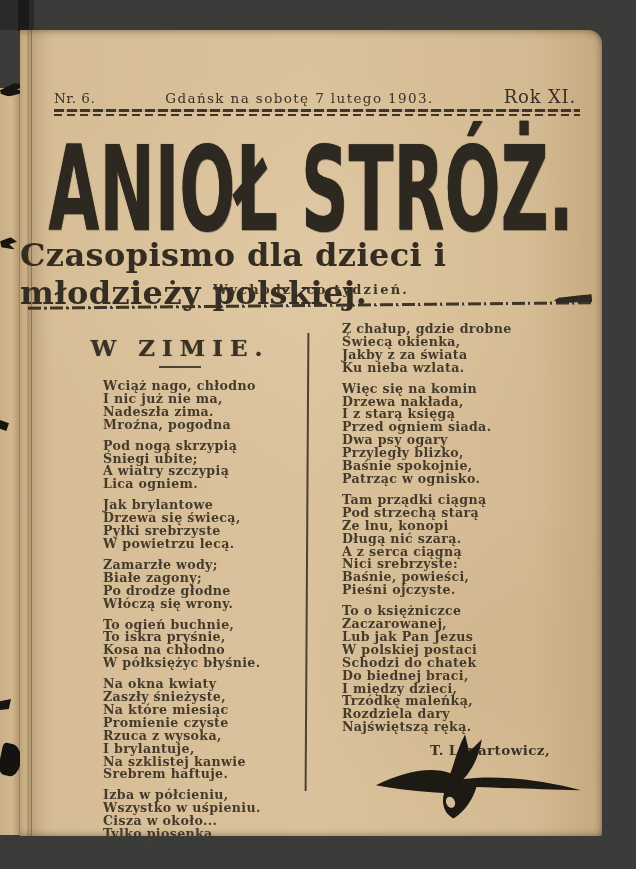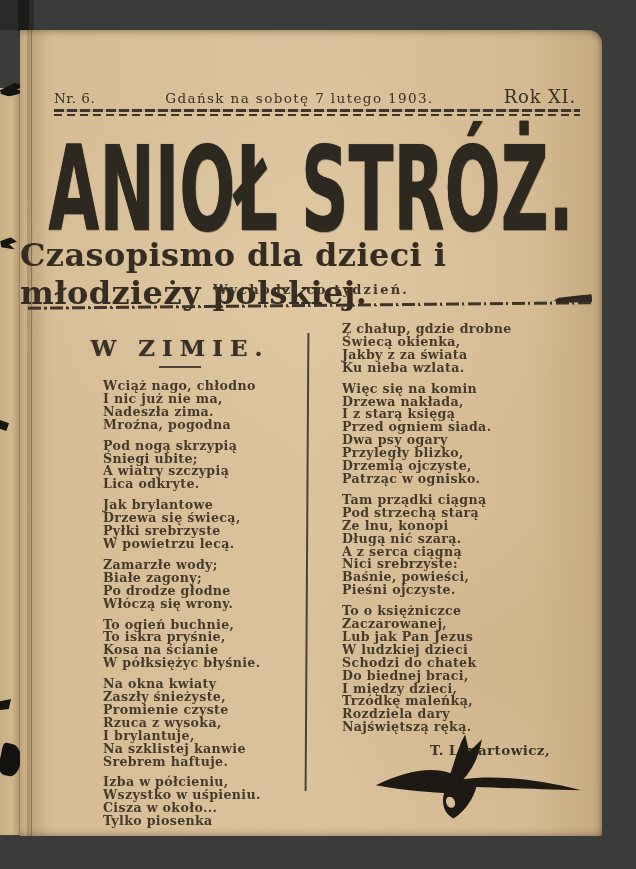--- a/index.html
+++ b/index.html
@@ -135,43 +135,44 @@
         <p class="stanza">
           <span class="pline">Wciąż nago, chłodno</span>
           <span class="pline">I nic już nie ma,</span>
           <span class="pline">Nadeszła zima.</span>
           <span class="pline">Mroźna, pogodna</span>
         </p>
         <p class="stanza">
           <span class="pline">Pod nogą skrzypią</span>
           <span class="pline">Śniegi ubite;</span>
           <span class="pline">A wiatry szczypią</span>
-          <span class="pline">Lica odkryte.</span>
+          <span class="pline">Lica ogniem.</span>
         </p>
         <p class="stanza">
           <span class="pline">Jak brylantowe</span>
           <span class="pline">Drzewa się świecą,</span>
           <span class="pline">Pyłki srebrzyste</span>
           <span class="pline">W powietrzu lecą.</span>
         </p>
         <p class="stanza">
           <span class="pline">Zamarzłe wody;</span>
           <span class="pline">Białe zagony;</span>
           <span class="pline">Po drodze głodne</span>
           <span class="pline">Włóczą się wrony.</span>
         </p>
         <p class="stanza">
           <span class="pline">To ogień buchnie,</span>
           <span class="pline">To iskra pryśnie,</span>
-          <span class="pline">Kosa na ścianie</span>
+          <span class="pline">Kosa na chłodno</span>
           <span class="pline">W półksiężyc błyśnie.</span>
         </p>
         <p class="stanza">
           <span class="pline">Na okna kwiaty</span>
           <span class="pline">Zaszły śnieżyste,</span>
+          <span class="pline">Na które miesiąc</span>
           <span class="pline">Promienie czyste</span>
           <span class="pline">Rzuca z wysoka,</span>
           <span class="pline">I brylantuje,</span>
           <span class="pline">Na szklistej kanwie</span>
           <span class="pline">Srebrem haftuje.</span>
         </p>
         <p class="stanza">
           <span class="pline">Izba w półcieniu,</span>
           <span class="pline">Wszystko w uśpieniu.</span>
           <span class="pline">Cisza w około...</span>
@@ -188,38 +189,38 @@
           <span class="pline">Jakby z za świata</span>
           <span class="pline">Ku nieba wzlata.</span>
         </p>
         <p class="stanza">
           <span class="pline">Więc się na komin</span>
           <span class="pline">Drzewa nakłada,</span>
           <span class="pline">I z starą księgą</span>
           <span class="pline">Przed ogniem siada.</span>
           <span class="pline">Dwa psy ogary</span>
           <span class="pline">Przyległy blizko,</span>
-          <span class="pline">Drzemią ojczyste,</span>
+          <span class="pline">Baśnie spokojnie,</span>
           <span class="pline">Patrząc w ognisko.</span>
         </p>
         <p class="stanza">
           <span class="pline">Tam prządki ciągną</span>
           <span class="pline">Pod strzechą starą</span>
           <span class="pline">Ze lnu, konopi</span>
           <span class="pline">Długą nić szarą.</span>
           <span class="pline">A z serca ciągną</span>
           <span class="pline">Nici srebrzyste:</span>
           <span class="pline">Baśnie, powieści,</span>
           <span class="pline">Pieśni ojczyste.</span>
         </p>
         <p class="stanza">
           <span class="pline">To o księżniczce</span>
           <span class="pline">Zaczarowanej,</span>
           <span class="pline">Lub jak Pan Jezus</span>
-          <span class="pline">W ludzkiej dzieci</span>
+          <span class="pline">W polskiej postaci</span>
           <span class="pline">Schodzi do chatek</span>
           <span class="pline">Do biednej braci,</span>
           <span class="pline">I między dzieci,</span>
           <span class="pline">Trzódkę maleńką,</span>
           <span class="pline">Rozdziela dary</span>
           <span class="pline">Najświętszą ręką.</span>
         </p>
       </div>
     <div class="author">T. Lenartowicz,</div>
   </div>

